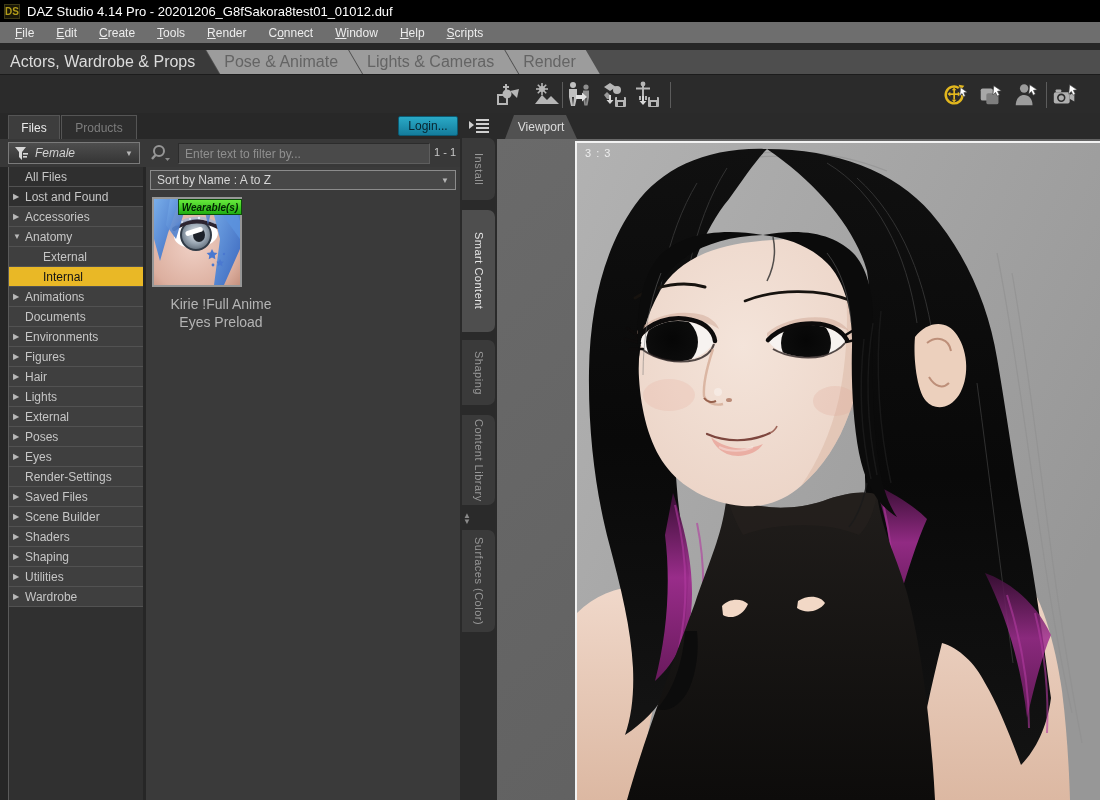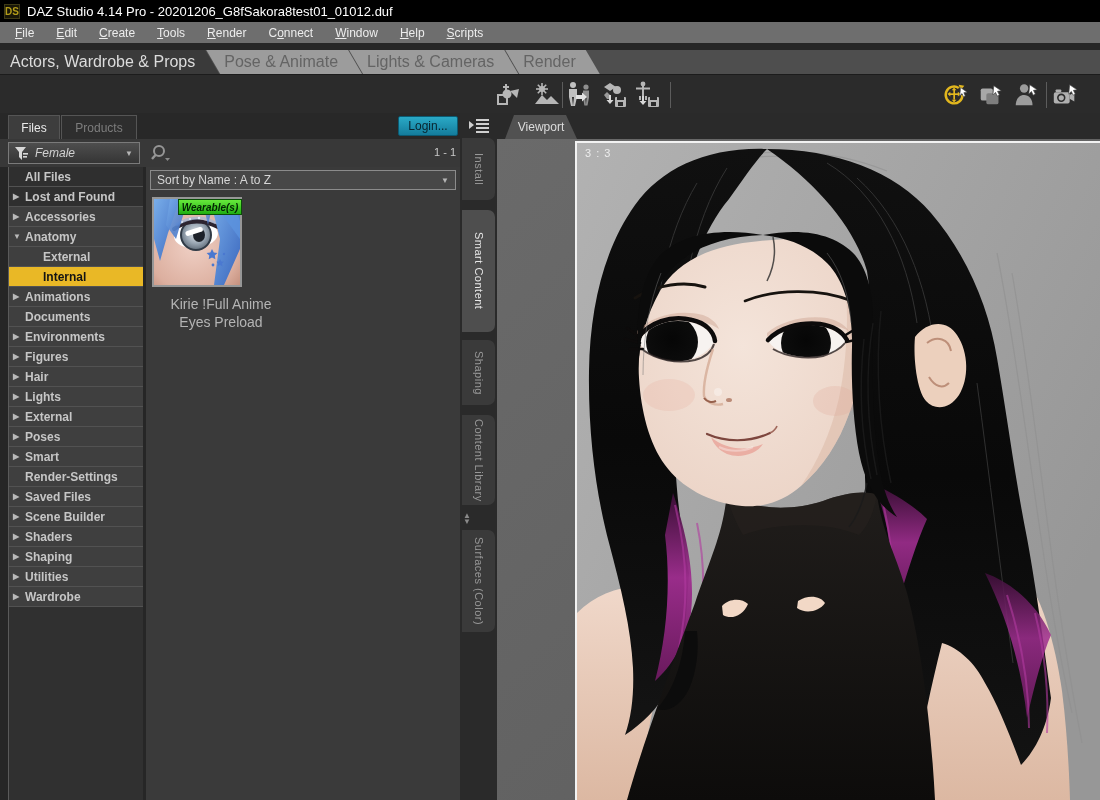--- a/index.html
+++ b/index.html
@@ -48,21 +48,21 @@
             background:linear-gradient(#4e4e4e,#353535); border:1px solid #7a7a7a;
             display:flex; align-items:center; font-size:12px; color:#d2d2d2; padding:0 6px; gap:6px;font-style:italic; }
   .flt-dd .caret, .sort-dd .caret { margin-left:auto; font-size:8px; color:#b5b5b5; }
   .search-ico { position:absolute; top:4px; left:150px; width:22px; height:20px; }
   .search-input { position:absolute; top:4px; left:178px; width:252px; height:21px; background:#4a4a4a;
                   border:1px solid #2c2c2c; border-bottom-color:#5e5e5e; border-right-color:#5e5e5e;
                   color:#cfcfcf; font-size:12px; padding:0 6px; font-family:"Liberation Sans",sans-serif; outline:none; }
   .search-input::placeholder { color:#8f8f8f; }
   .search-count { position:absolute; top:7px; left:434px; font-size:11px; color:#c8c8c8; }
 
-  .categories { position:absolute; top:54px; left:8px; width:135px; height:633px; background:#303030; border-left:1px solid #5a5a5a;font-weight:bold; }
+  .categories { position:absolute; top:54px; left:8px; width:135px; height:633px; background:#303030; border-left:1px solid #5a5a5a; }
   .cat-row { height:20px; display:flex; align-items:center; font-size:12px; color:#c6c6c6;
              background:#3f3f3f; border-bottom:1px solid #525252; padding-left:4px; gap:3px; }
   .cat-row.dark { background:#2f2f2f; }
   .cat-row.sel { background:#e9b826; color:#141414; }
   .cat-row .arr { font-size:8px; color:#b9b9b9; width:9px; }
   .cat-row.sel .arr { color:#141414; }
   .cat-row.ind { padding-left:22px; }
 
   .content-area { position:absolute; top:54px; left:146px; width:314px; height:633px; background:#3a3a3a; }
   .sort-dd { position:absolute; top:3px; left:4px; width:306px; height:20px; background:#474747;
@@ -259,20 +259,21 @@
       <span>Female</span>
       <span class="caret">▼</span>
     </div>
     <div class="search-ico">
       <svg width="22" height="20" viewBox="0 0 22 20">
           <circle cx="9" cy="8" r="5" fill="none" stroke="#969696" stroke-width="2"></circle>
           <line x1="5.5" y1="12" x2="2" y2="16" stroke="#969696" stroke-width="2.4"></line>
           <path d="M15 15 l5 0 -2.5 3 Z" fill="#8a8a8a"></path>
         </svg>
     </div>
+    <input class="search-input" value="" placeholder="Enter text to filter by..." style="">
     <span class="search-count">1 - 1</span>
   </div>
 
   <div class="categories" id="catlist">
       <div class="cat-row dark">
         <span class="arr"></span>
         <span>All Files</span>
       </div>
       <div class="cat-row dark">
         <span class="arr">▶</span>
@@ -321,21 +322,21 @@
       <div class="cat-row">
         <span class="arr">▶</span>
         <span>External</span>
       </div>
       <div class="cat-row">
         <span class="arr">▶</span>
         <span>Poses</span>
       </div>
       <div class="cat-row">
         <span class="arr">▶</span>
-        <span>Smart</span>
+        <span>Eyes</span>
       </div>
       <div class="cat-row">
         <span class="arr"></span>
         <span>Render-Settings</span>
       </div>
       <div class="cat-row">
         <span class="arr">▶</span>
         <span>Saved Files</span>
       </div>
       <div class="cat-row">

